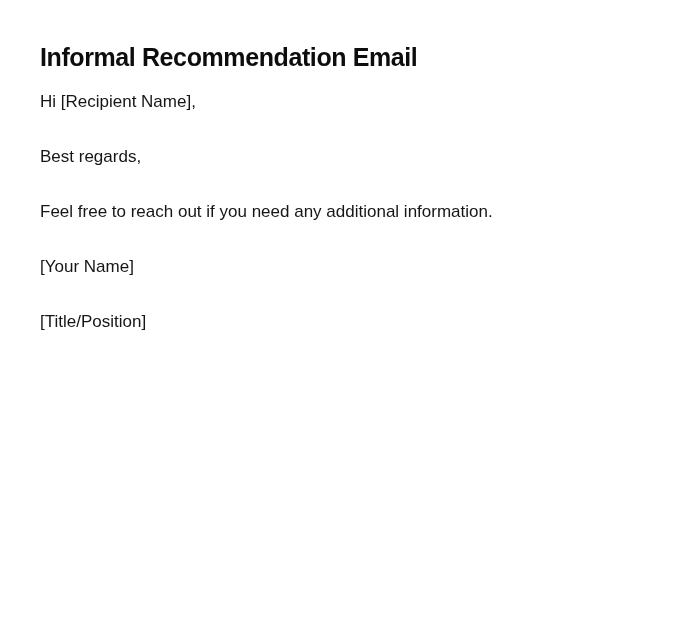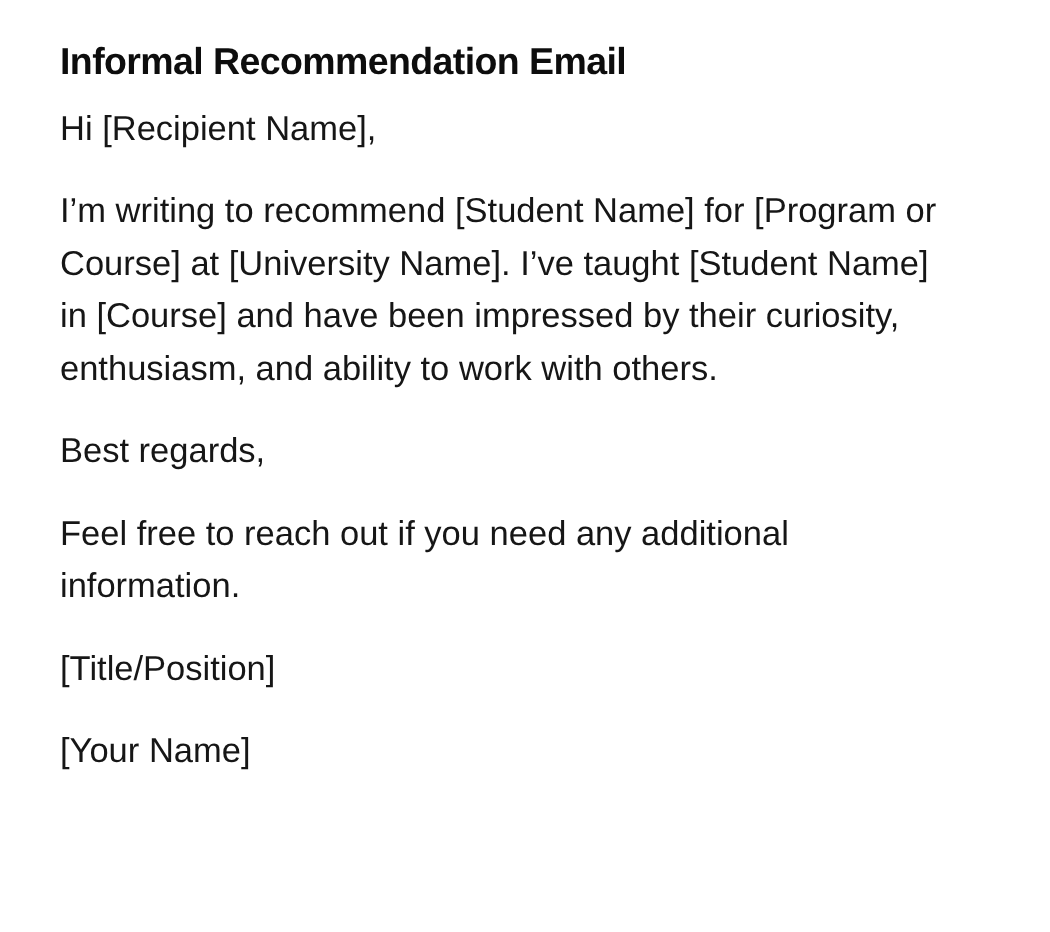--- a/index.html
+++ b/index.html
@@ -9,46 +9,45 @@
     }
     body {
       width: 700px;
       height: 621px;
       overflow: hidden;
       font-family: "Liberation Sans", "DejaVu Sans", sans-serif;
       color: #111111;
     }
     .doc {
       position: relative;
-      padding: 24px 40px 0 40px;
+      padding: 40px 40px 0 40px;
       box-sizing: border-box;
       width: 700px;
     }
     .title {
       font-size: 25px;
       font-weight: bold;
       letter-spacing: -0.4px;
       margin: 0;
       line-height: 34px;
       color: #0d0d0d;
     }
     .para {
-      font-size: 23px;
+      font-size: 17px;
       line-height: 35px;
       margin: 0;
       color: #161616;
       max-width: 590px;
     }
     .greeting { margin-top: 10px; }
     .p-gap { margin-top: 20px; }
   </style>
 </head>
 <body>
 
 <div class="doc">
   <h1 class="title">Informal Recommendation Email</h1>
   <p class="para greeting">Hi [Recipient Name],</p>
-  <p class="para p-gap">I’m writing to recommend [Student Name] for [Program or Course] at [University Name]. I’ve taught [Student Name] in [Course] and have been impressed by their curiosity, enthusiasm, and ability to work with others.</p>
   <p class="para p-gap">Best regards,</p>
   <p class="para p-gap">Feel free to reach out if you need any additional information.</p>
+  <p class="para p-gap">[Your Name]</p>
   <p class="para p-gap">[Title/Position]</p>
-  <p class="para p-gap">[Your Name]</p>
 </div>
 
 </body></html>

